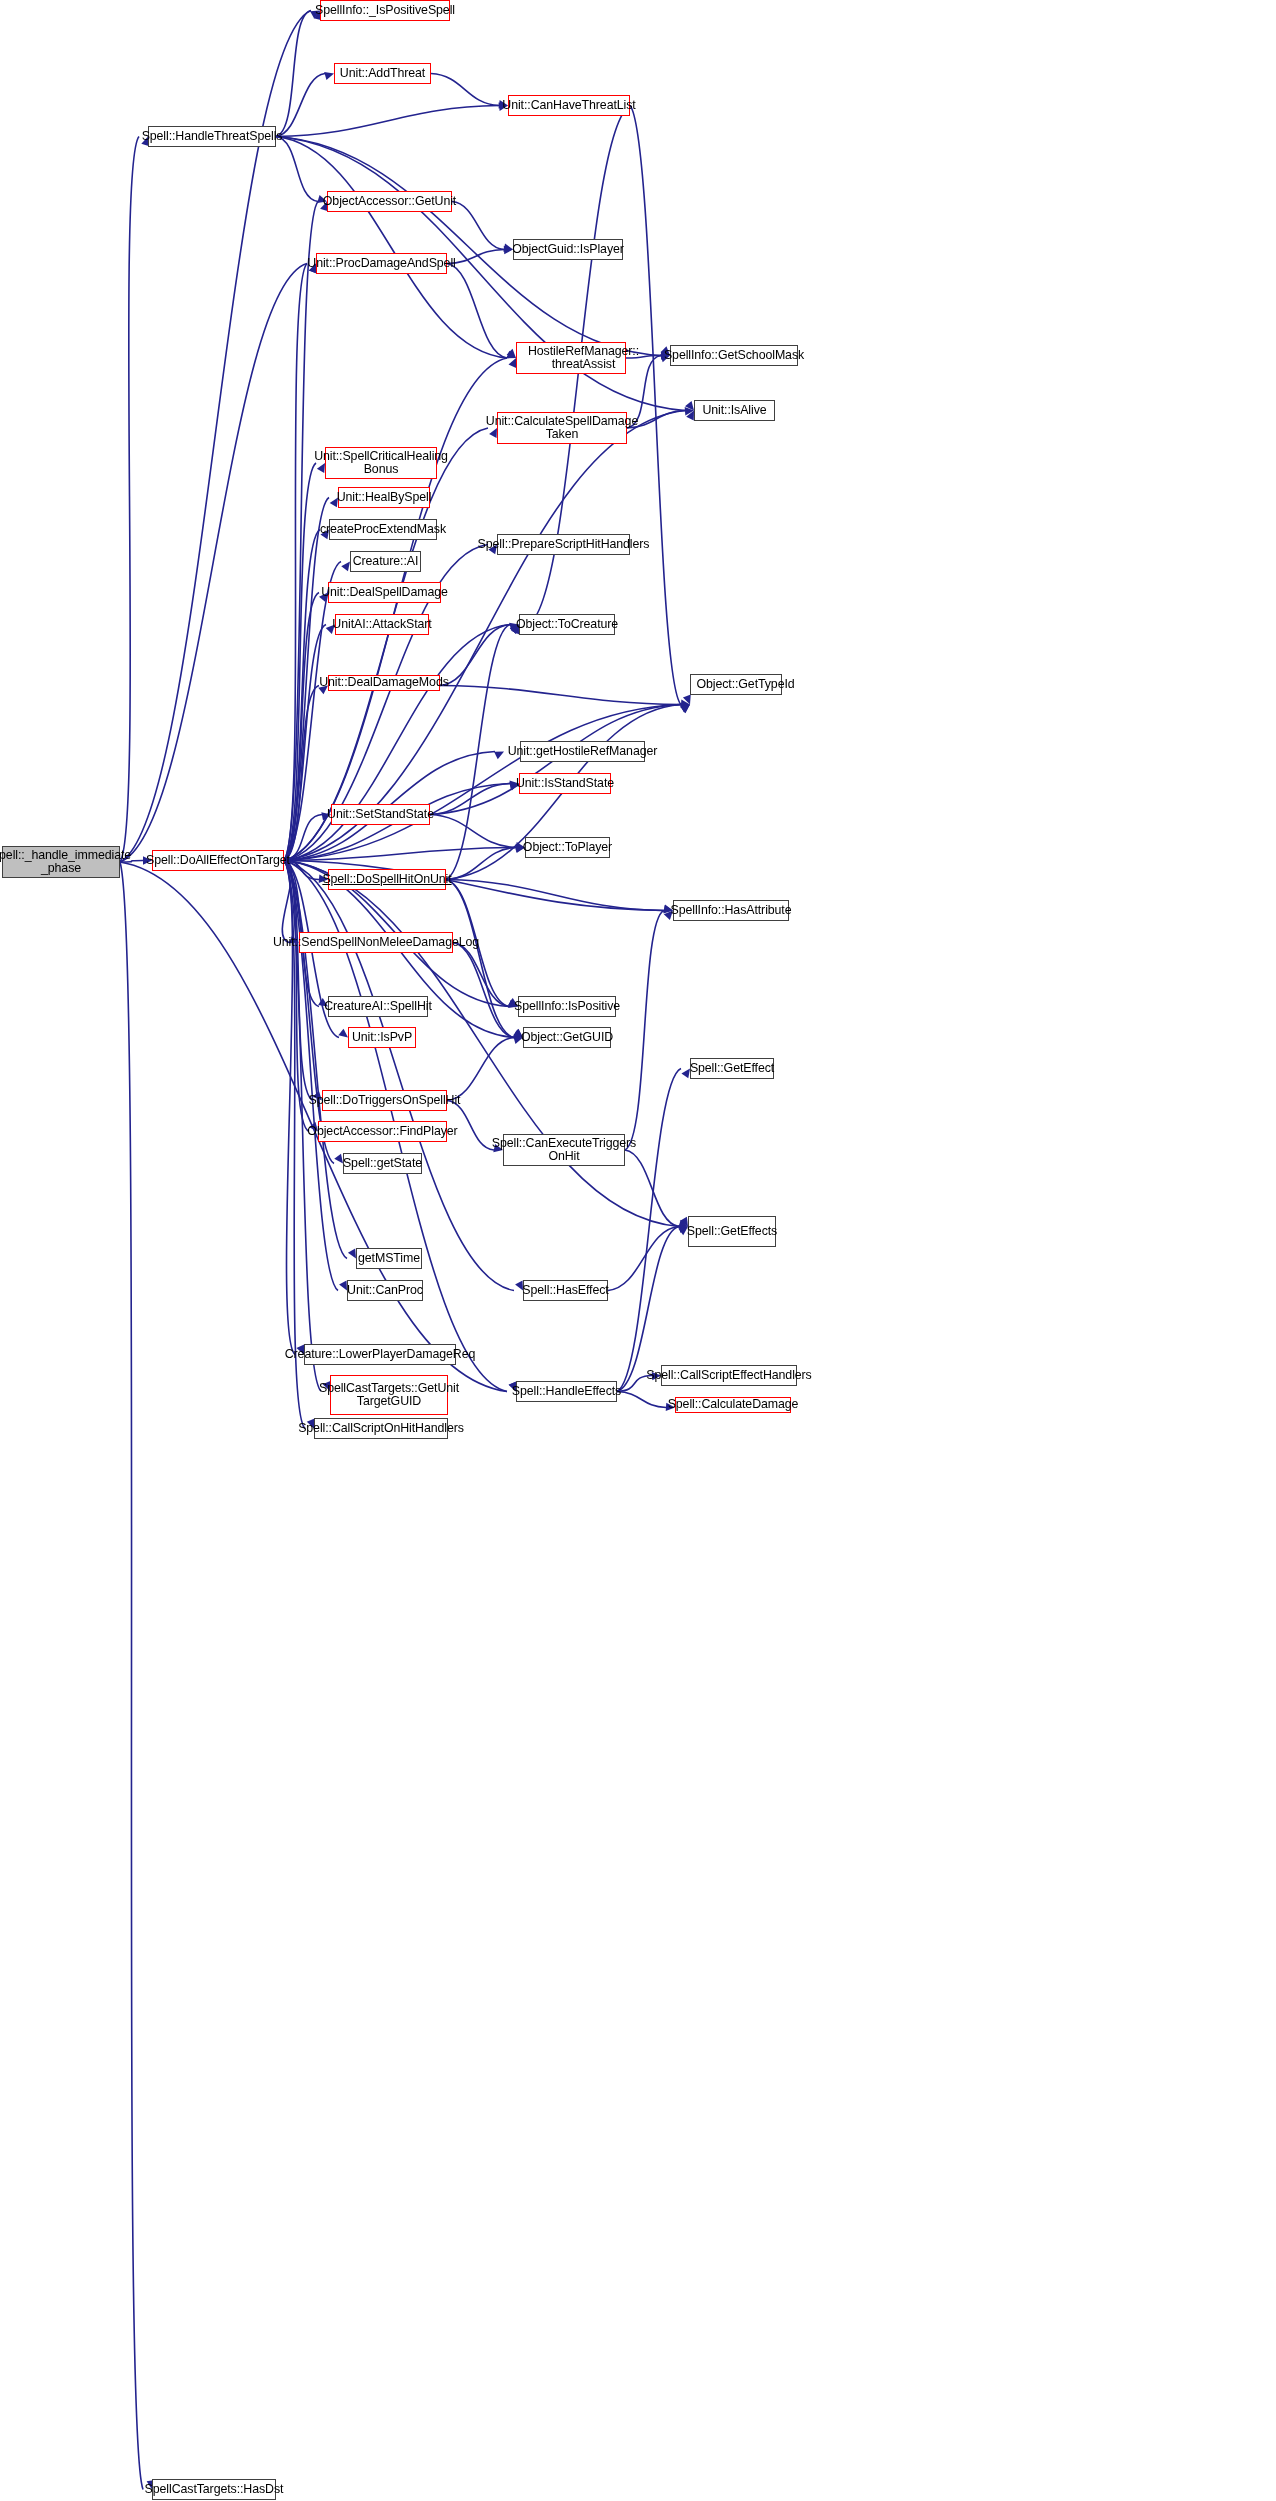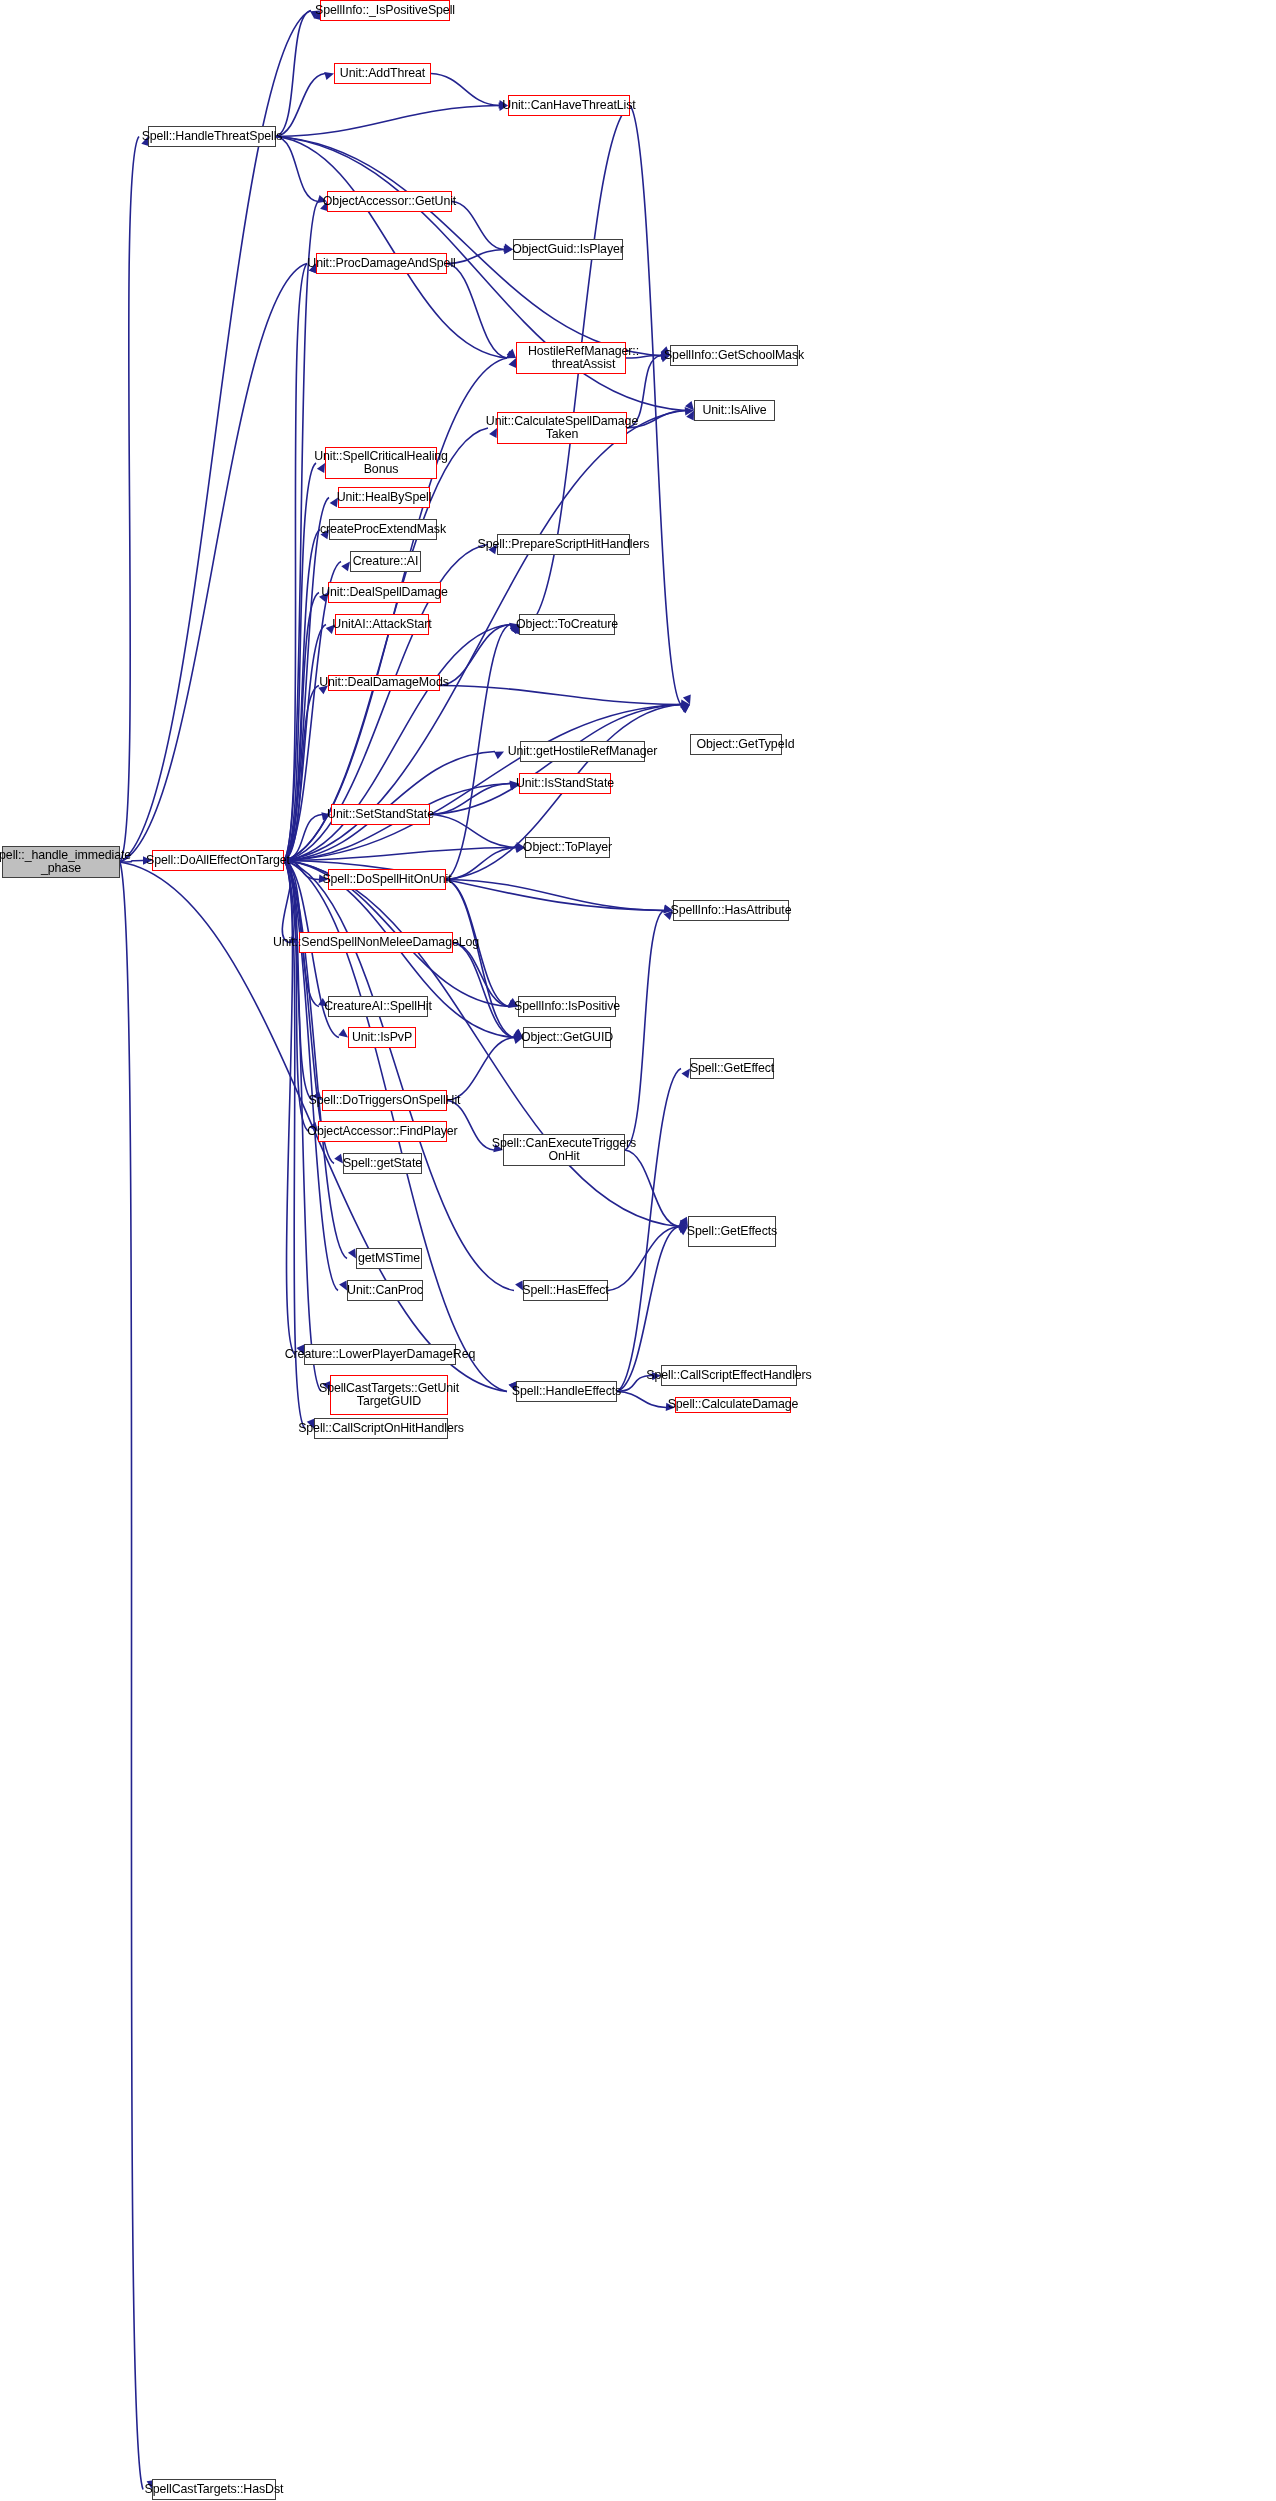--- a/index.html
+++ b/index.html
@@ -250,26 +250,26 @@
       <div class="gnode red" style="left: 325px; top: 447px; width: 112px; height: 32px;">Unit::SpellCriticalHealing
 Bonus</div>
       <div class="gnode red" style="left: 338px; top: 487px; width: 92px; height: 21px;">Unit::HealBySpell</div>
       <div class="gnode gray" style="left: 329px; top: 519px; width: 108px; height: 21px;">createProcExtendMask</div>
       <div class="gnode gray" style="left: 350px; top: 551px; width: 71px; height: 21px;">Creature::AI</div>
       <div class="gnode gray" style="left: 497px; top: 534px; width: 133px; height: 21px;">Spell::PrepareScriptHitHandlers</div>
       <div class="gnode red" style="left: 328px; top: 582px; width: 113px; height: 21px;">Unit::DealSpellDamage</div>
       <div class="gnode red" style="left: 335px; top: 614px; width: 94px; height: 21px;">UnitAI::AttackStart</div>
       <div class="gnode gray" style="left: 519px; top: 614px; width: 96px; height: 21px;">Object::ToCreature</div>
       <div class="gnode red" style="left: 328px; top: 675px; width: 112px; height: 16px;">Unit::DealDamageMods</div>
-      <div class="gnode gray" style="left: 690px; top: 734px; width: 92px; height: 21px; padding-left: 22px;">Object::GetTypeId</div>
+      <div class="gnode gray" style="left: 690px; top: 674px; width: 92px; height: 21px; padding-left: 22px;">Object::GetTypeId</div>
       <div class="gnode gray" style="left: 504px; top: 741px; width: 125px; height: 21px; margin-left: 16px;">Unit::getHostileRefManager</div>
       <div class="gnode red" style="left: 519px; top: 773px; width: 92px; height: 21px;">Unit::IsStandState</div>
       <div class="gnode red" style="left: 331px; top: 804px; width: 99px; height: 21px;">Unit::SetStandState</div>
       <div class="gnode gray" style="left: 525px; top: 837px; width: 85px; height: 21px;">Object::ToPlayer</div>
-      <div class="gnode red" style="left: 328px; top: 869px; width: 118px; height: 21px;">Spell::DoSpellHitOnUnit</div>
+      <div class="gnode red" style="left: 328px; top: 869px; width: 118px; height: 21px; text-decoration: underline;">Spell::DoSpellHitOnUnit</div>
       <div class="gnode gray" style="left: 673px; top: 900px; width: 116px; height: 21px;">SpellInfo::HasAttribute</div>
       <div class="gnode red" style="left: 299px; top: 932px; width: 154px; height: 21px;">Unit::SendSpellNonMeleeDamageLog</div>
       <div class="gnode gray" style="left: 328px; top: 996px; width: 100px; height: 21px;">CreatureAI::SpellHit</div>
       <div class="gnode gray" style="left: 518px; top: 996px; width: 98px; height: 21px;">SpellInfo::IsPositive</div>
       <div class="gnode red" style="left: 348px; top: 1027px; width: 68px; height: 21px;">Unit::IsPvP</div>
       <div class="gnode gray" style="left: 523px; top: 1027px; width: 88px; height: 21px;">Object::GetGUID</div>
       <div class="gnode gray" style="left: 690px; top: 1058px; width: 84px; height: 21px;">Spell::GetEffect</div>
       <div class="gnode red" style="left: 322px; top: 1090px; width: 125px; height: 21px;">Spell::DoTriggersOnSpellHit</div>
       <div class="gnode red" style="left: 318px; top: 1121px; width: 129px; height: 21px;">ObjectAccessor::FindPlayer</div>
       <div class="gnode gray" style="left: 503px; top: 1134px; width: 122px; height: 32px;">Spell::CanExecuteTriggers

